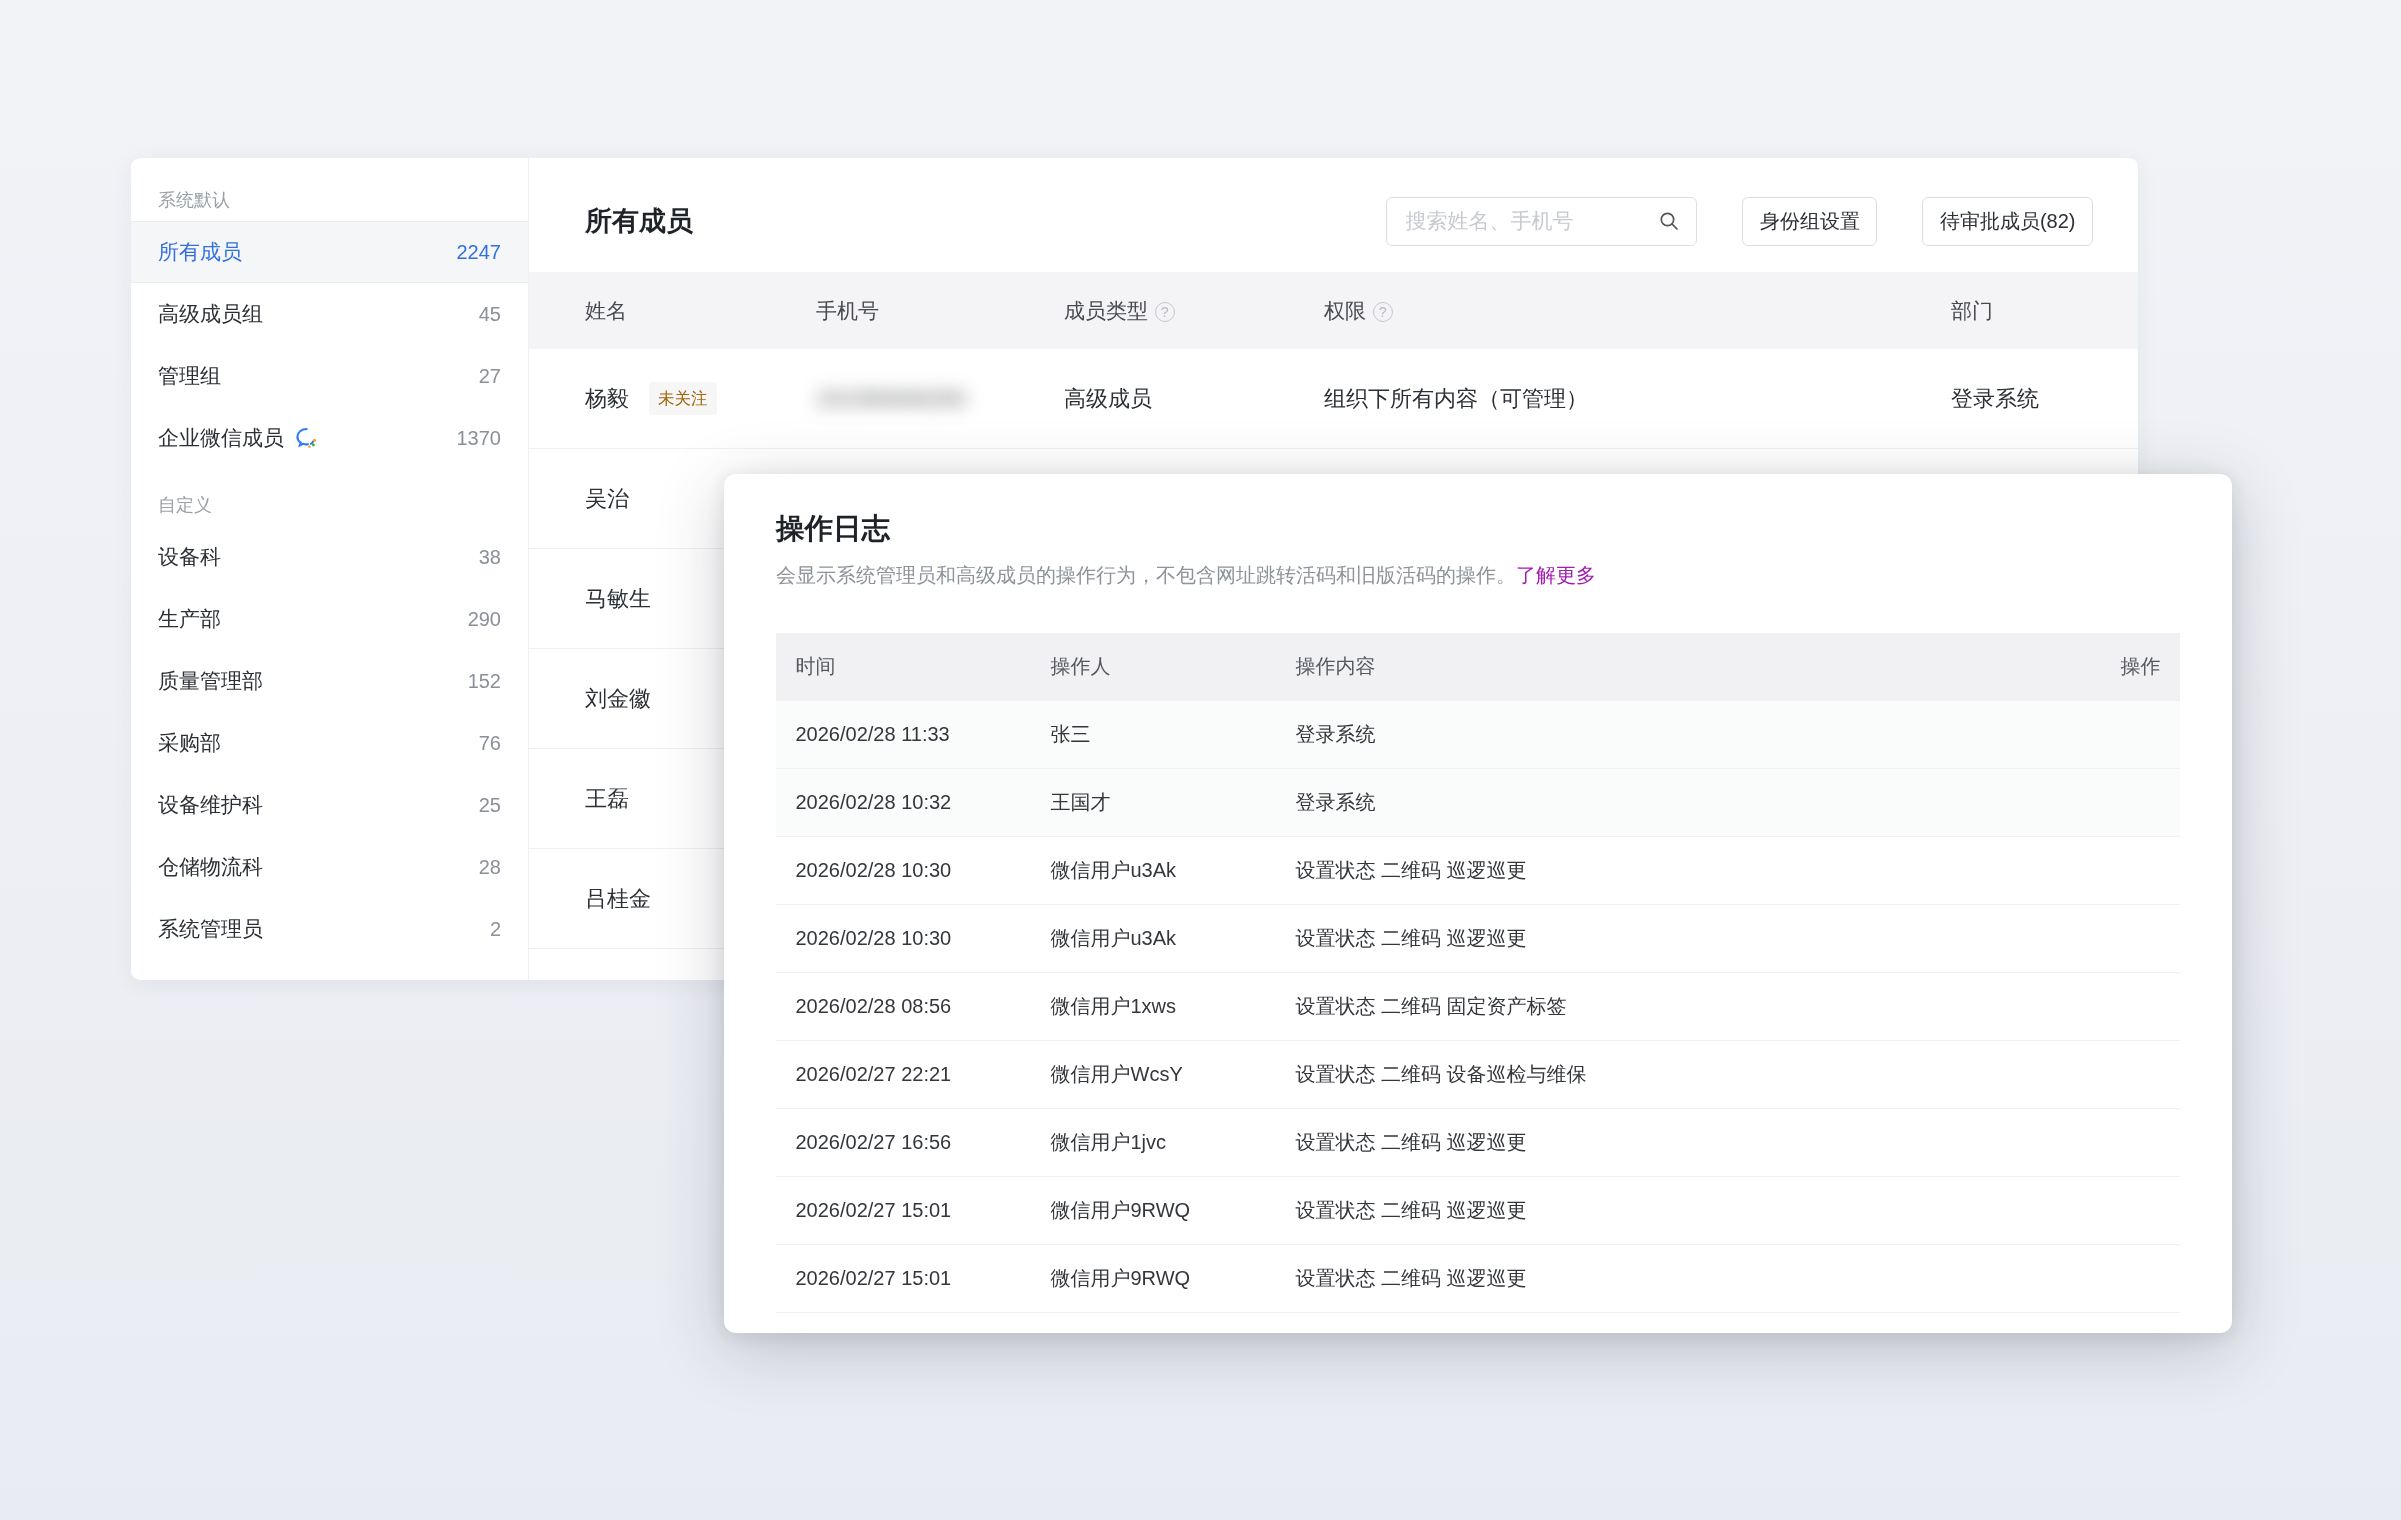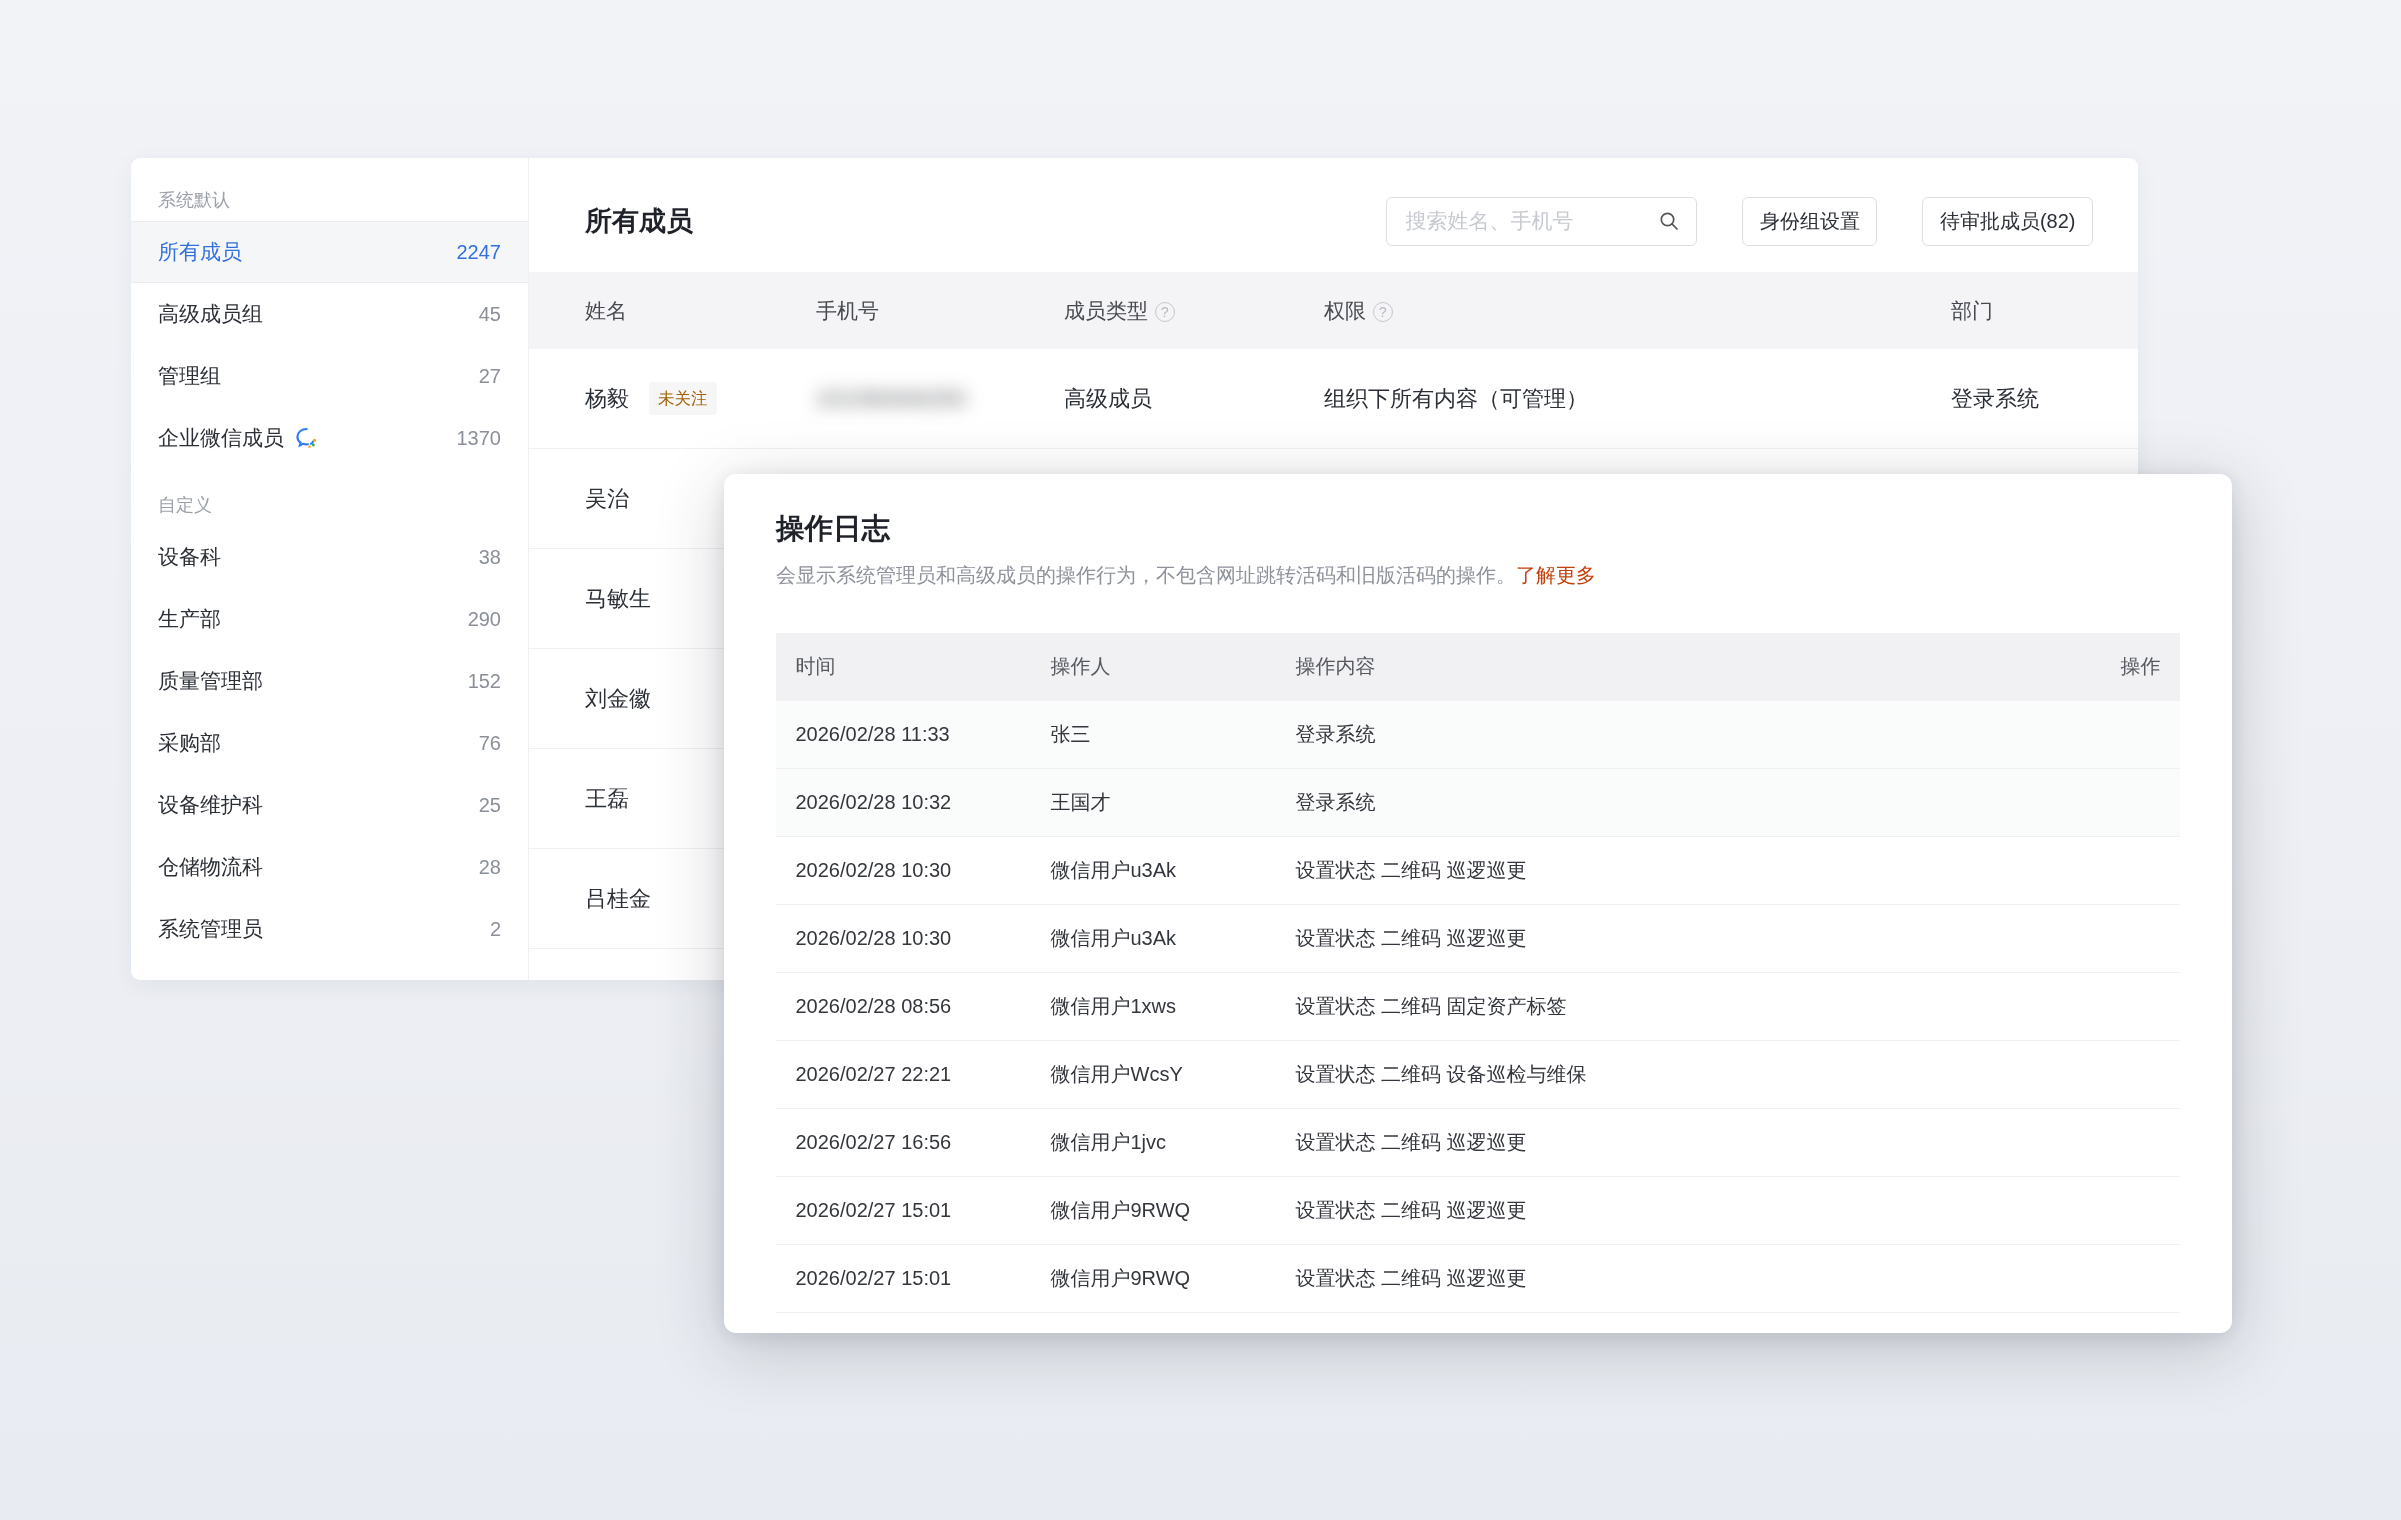--- a/index.html
+++ b/index.html
@@ -70,21 +70,21 @@
 
   
   .modal {
     position:absolute; left:724px; top:474px; width:1508px; height:859px;
     background:#fff; border-radius:12px;
     box-shadow:0 15px 68px rgba(35,42,56,.22), 0 3px 18px rgba(35,42,56,.10);
     padding:31.5px 52px 0 52px; overflow:hidden;
   }
   .modal-title { font-size:28.5px; font-weight:bold; color:#1f2329; line-height:44px; }
   .modal-desc { margin-top:10.5px; font-size:20px; color:#8d929b; line-height:31.5px; }
-  .modal-desc .link { color:#c2410c; cursor:pointer;font-family:Liberation Serif, serif; }
+  .modal-desc .link { color:#a21caf; cursor:pointer;font-family:Liberation Serif, serif; }
   .log-table { margin-top:41px; }
   .log-head, .log-row {
     display:grid; grid-template-columns:255px 245px 1fr 98px;
     padding:0 19.5px; align-items:center;
   }
   .log-head { height:68px; background:#f1f1f4; font-size:20px; color:#55585e; }
   .log-row { height:68px; border-bottom:0.8px solid #f0f0f2; font-size:20px; color:#33363c; background:#fff; }
   .log-row.shaded { background:#fafbfb; }
   .log-head .c-action, .log-row .c-action { text-align:right; }
 

